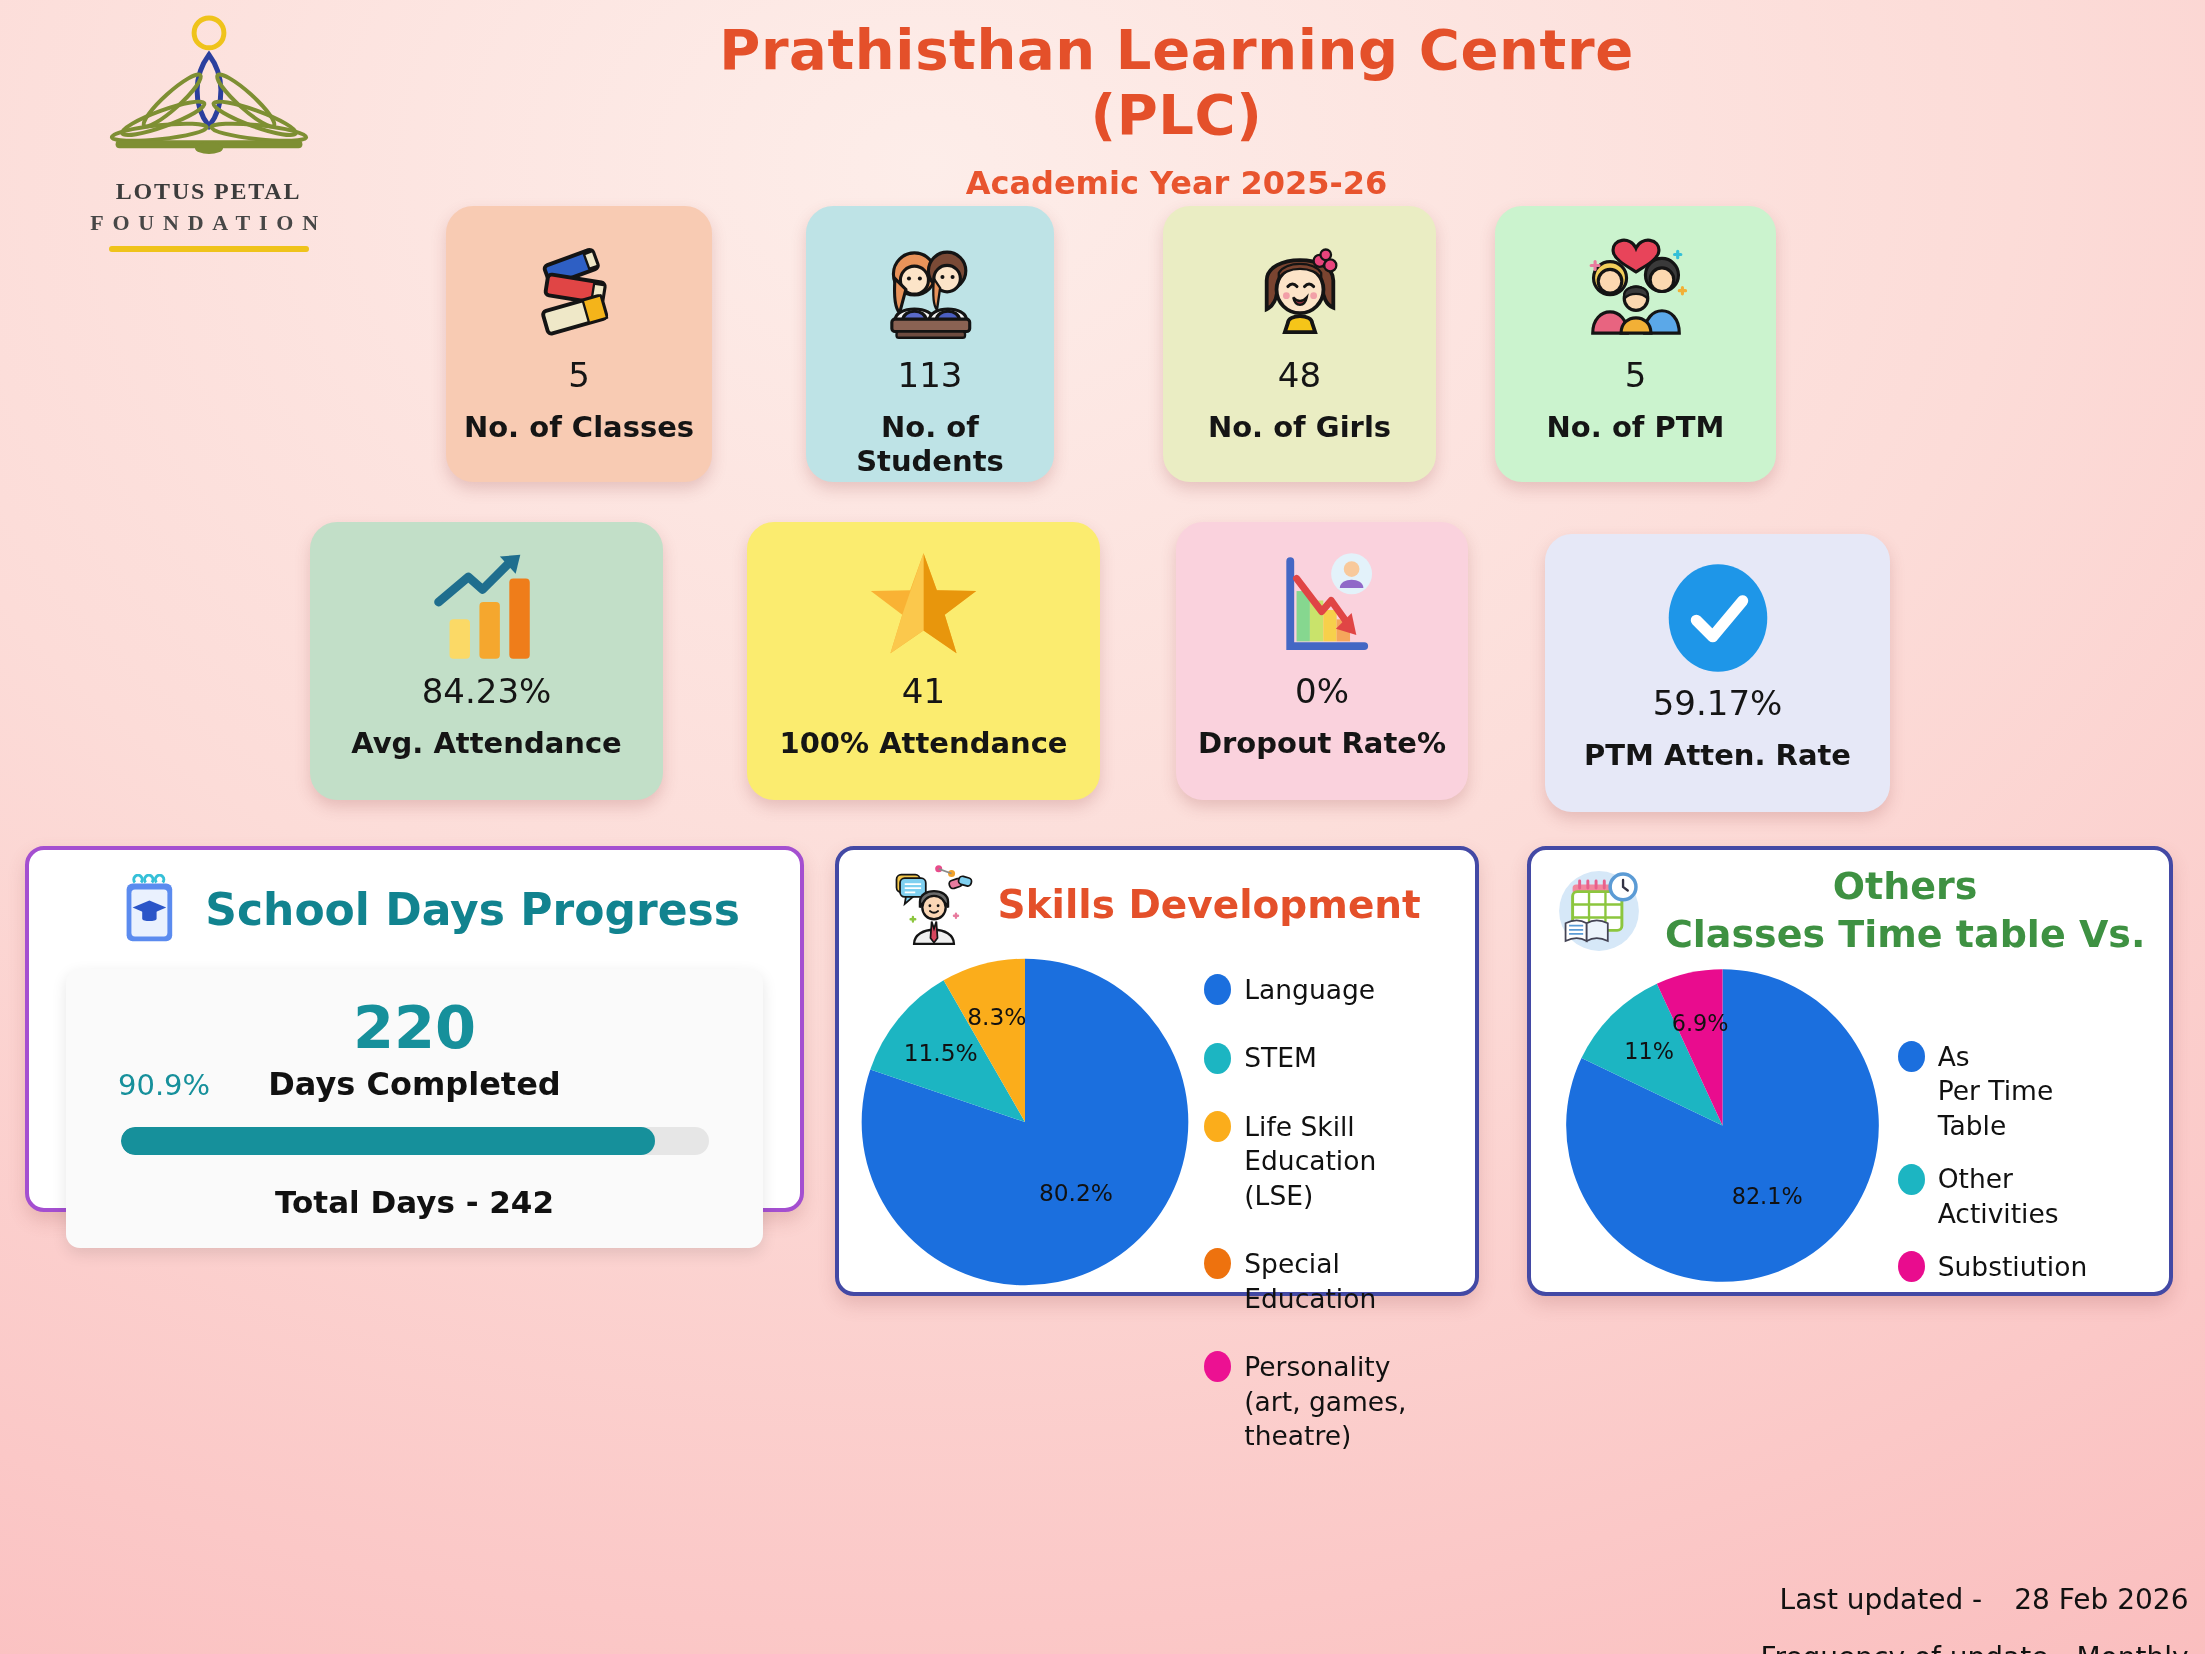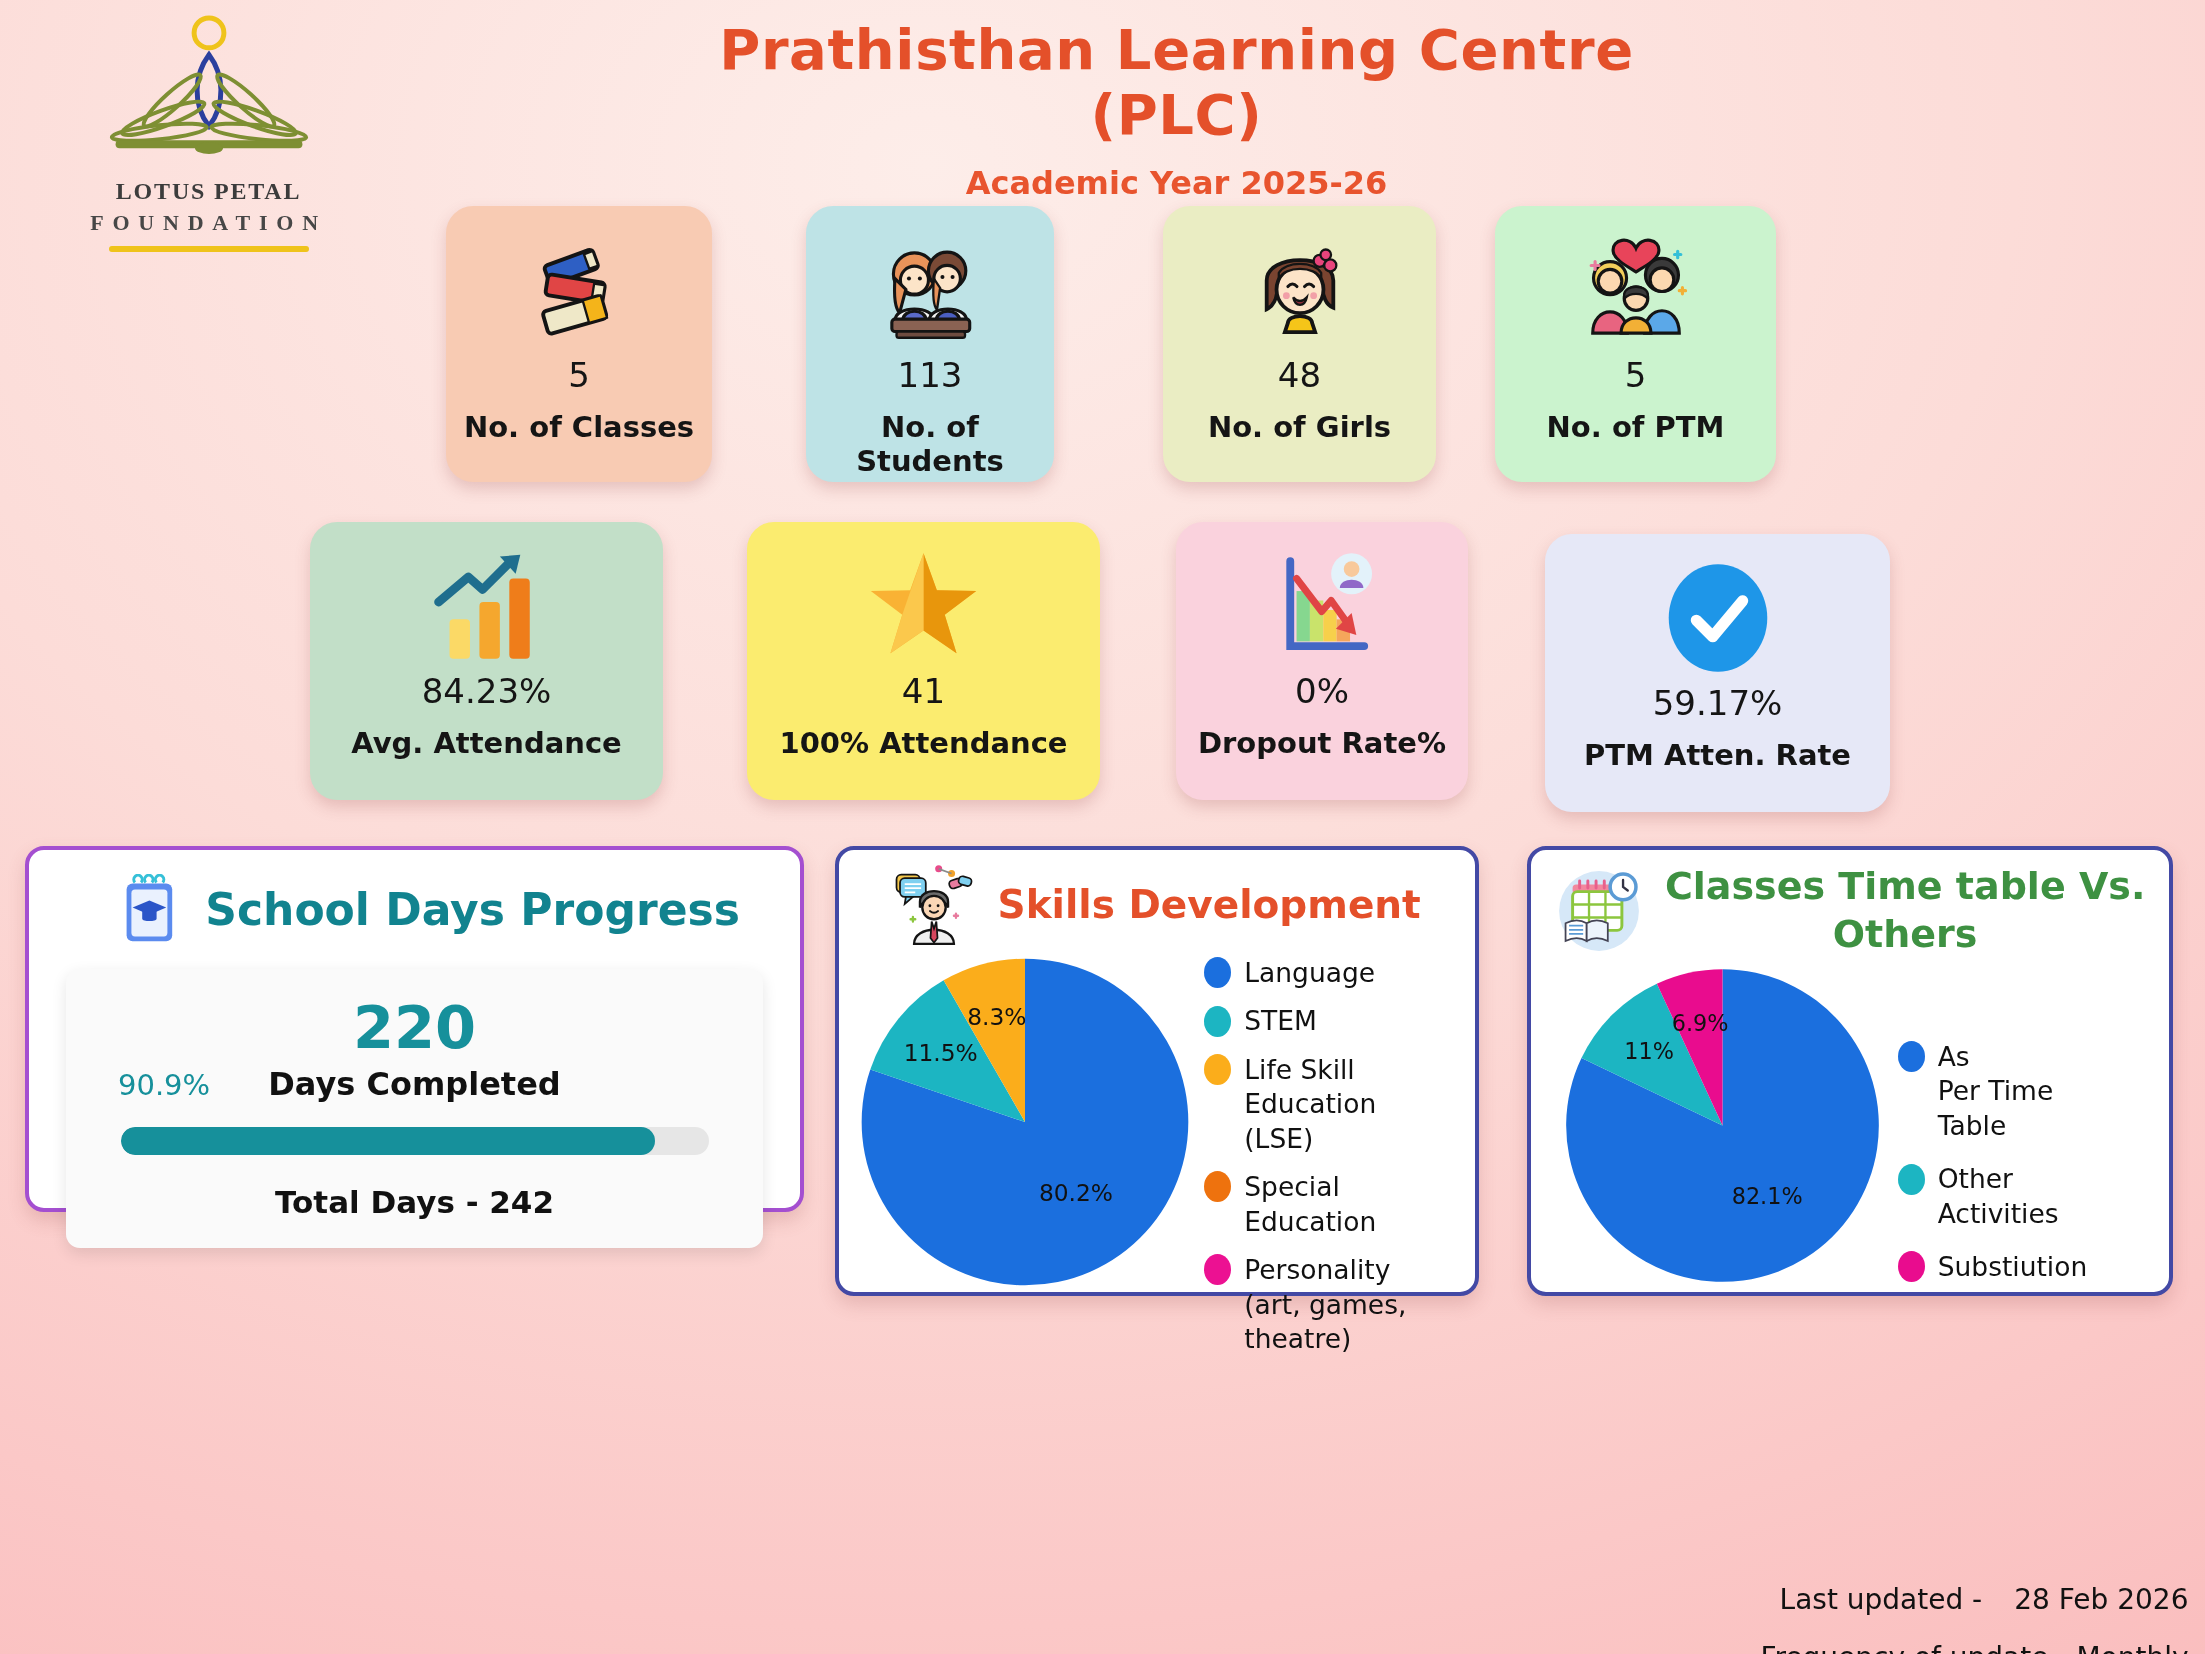--- a/index.html
+++ b/index.html
@@ -41,21 +41,21 @@
   #days-percent { position:absolute; left:52px; top:99px; font-size:29px; color:#16909B; }
   #days-completed-label { font-size:32px; font-weight:600; color:#111; margin-top:3.5px; }
   .progress-track { margin:23.5px auto 0; width:588px; height:28px; background:#E6E6E6; border-radius:14px; overflow:hidden; }
   .progress-fill { height:100%; background:#16909B; border-radius:14px; }
   #days-total-label { font-size:31px; font-weight:600; color:#111; margin-top:29px; }
   .chart-row { display:flex; align-items:flex-start; }
   .pie-svg { flex:none; }
   #panel-skills .pie-svg { width:350px; height:350px; margin:2.4px 0 0 10.6px; }
   #panel-classes .pie-svg { width:335px; height:335px; margin:0 0 0 23.5px; }
   .legend { display:flex; flex-direction:column; }
-  #panel-skills .legend { margin-top:11px; margin-left:4.7px; gap:14px; width:206px; }
+  #panel-skills .legend { margin-top:28px; margin-left:4.7px; gap:34px; width:206px; }
   #panel-classes .legend { margin-top:82px; margin-left:8.2px; gap:19px; width:194px; }
   .legend-item { display:flex; align-items:flex-start; gap:13px; }
   .legend-dot { flex:none; width:27px; height:31px; border-radius:50%; margin-top:1.2px; }
   .legend-text { font-size:26.5px; color:#111; line-height:1.3; white-space:pre-line; }
   
   #footer { position:absolute; right:16.5px; top:1583px; text-align:right; font-size:28px; color:#111; }
   #footer .f-line2 { margin-top:25px; }
   #footer .f-date { margin-left:32px; }
 </style>
 </head>
@@ -362,22 +362,22 @@
         <path d="M116 22 V34 L124 40" fill="none" stroke="#334" stroke-width="4" stroke-linecap="round"></path>
         <g stroke="#445" stroke-width="3">
           <path d="M18 96 C30 90 44 90 54 96 L54 126 C44 120 30 120 18 126 Z" fill="#FFFFFF"></path>
           <path d="M90 96 C78 90 64 90 54 96 L54 126 C64 120 78 120 90 126 Z" fill="#EDF4FC"></path>
         </g>
         <g stroke="#5B9BD5" stroke-width="3">
             <path d="M24 100 h24 M24 107 h24 M24 114 h24"></path>
           </g>
       </svg>
       <div id="classes-title">
+        <div>Others</div>
         <div>Classes Time table Vs.</div>
-        <div>Others</div>
       </div>
     </div>
     <div class="chart-row">
       <svg class="pie-svg" viewBox="0 0 600 600">
           <path d="M300,300 L300.0,20.0 A280,280 0 1 1 47.4,179.2 Z" fill="#1B6FDE"></path>
           <text x="380.0" y="440.9" text-anchor="middle" font-size="40" fill="#111">82.1%</text>
           <path d="M300,300 L47.4,179.2 A280,280 0 0 1 182.4,45.9 Z" fill="#1CB5C2"></path>
           <text x="168.6" y="180.9" text-anchor="middle" font-size="40" fill="#111">11%</text>
           <path d="M300,300 L182.4,45.9 A280,280 0 0 1 300.0,20.0 Z" fill="#E90C8E"></path>
           <text x="259.8" y="131.4" text-anchor="middle" font-size="40" fill="#111">6.9%</text>

